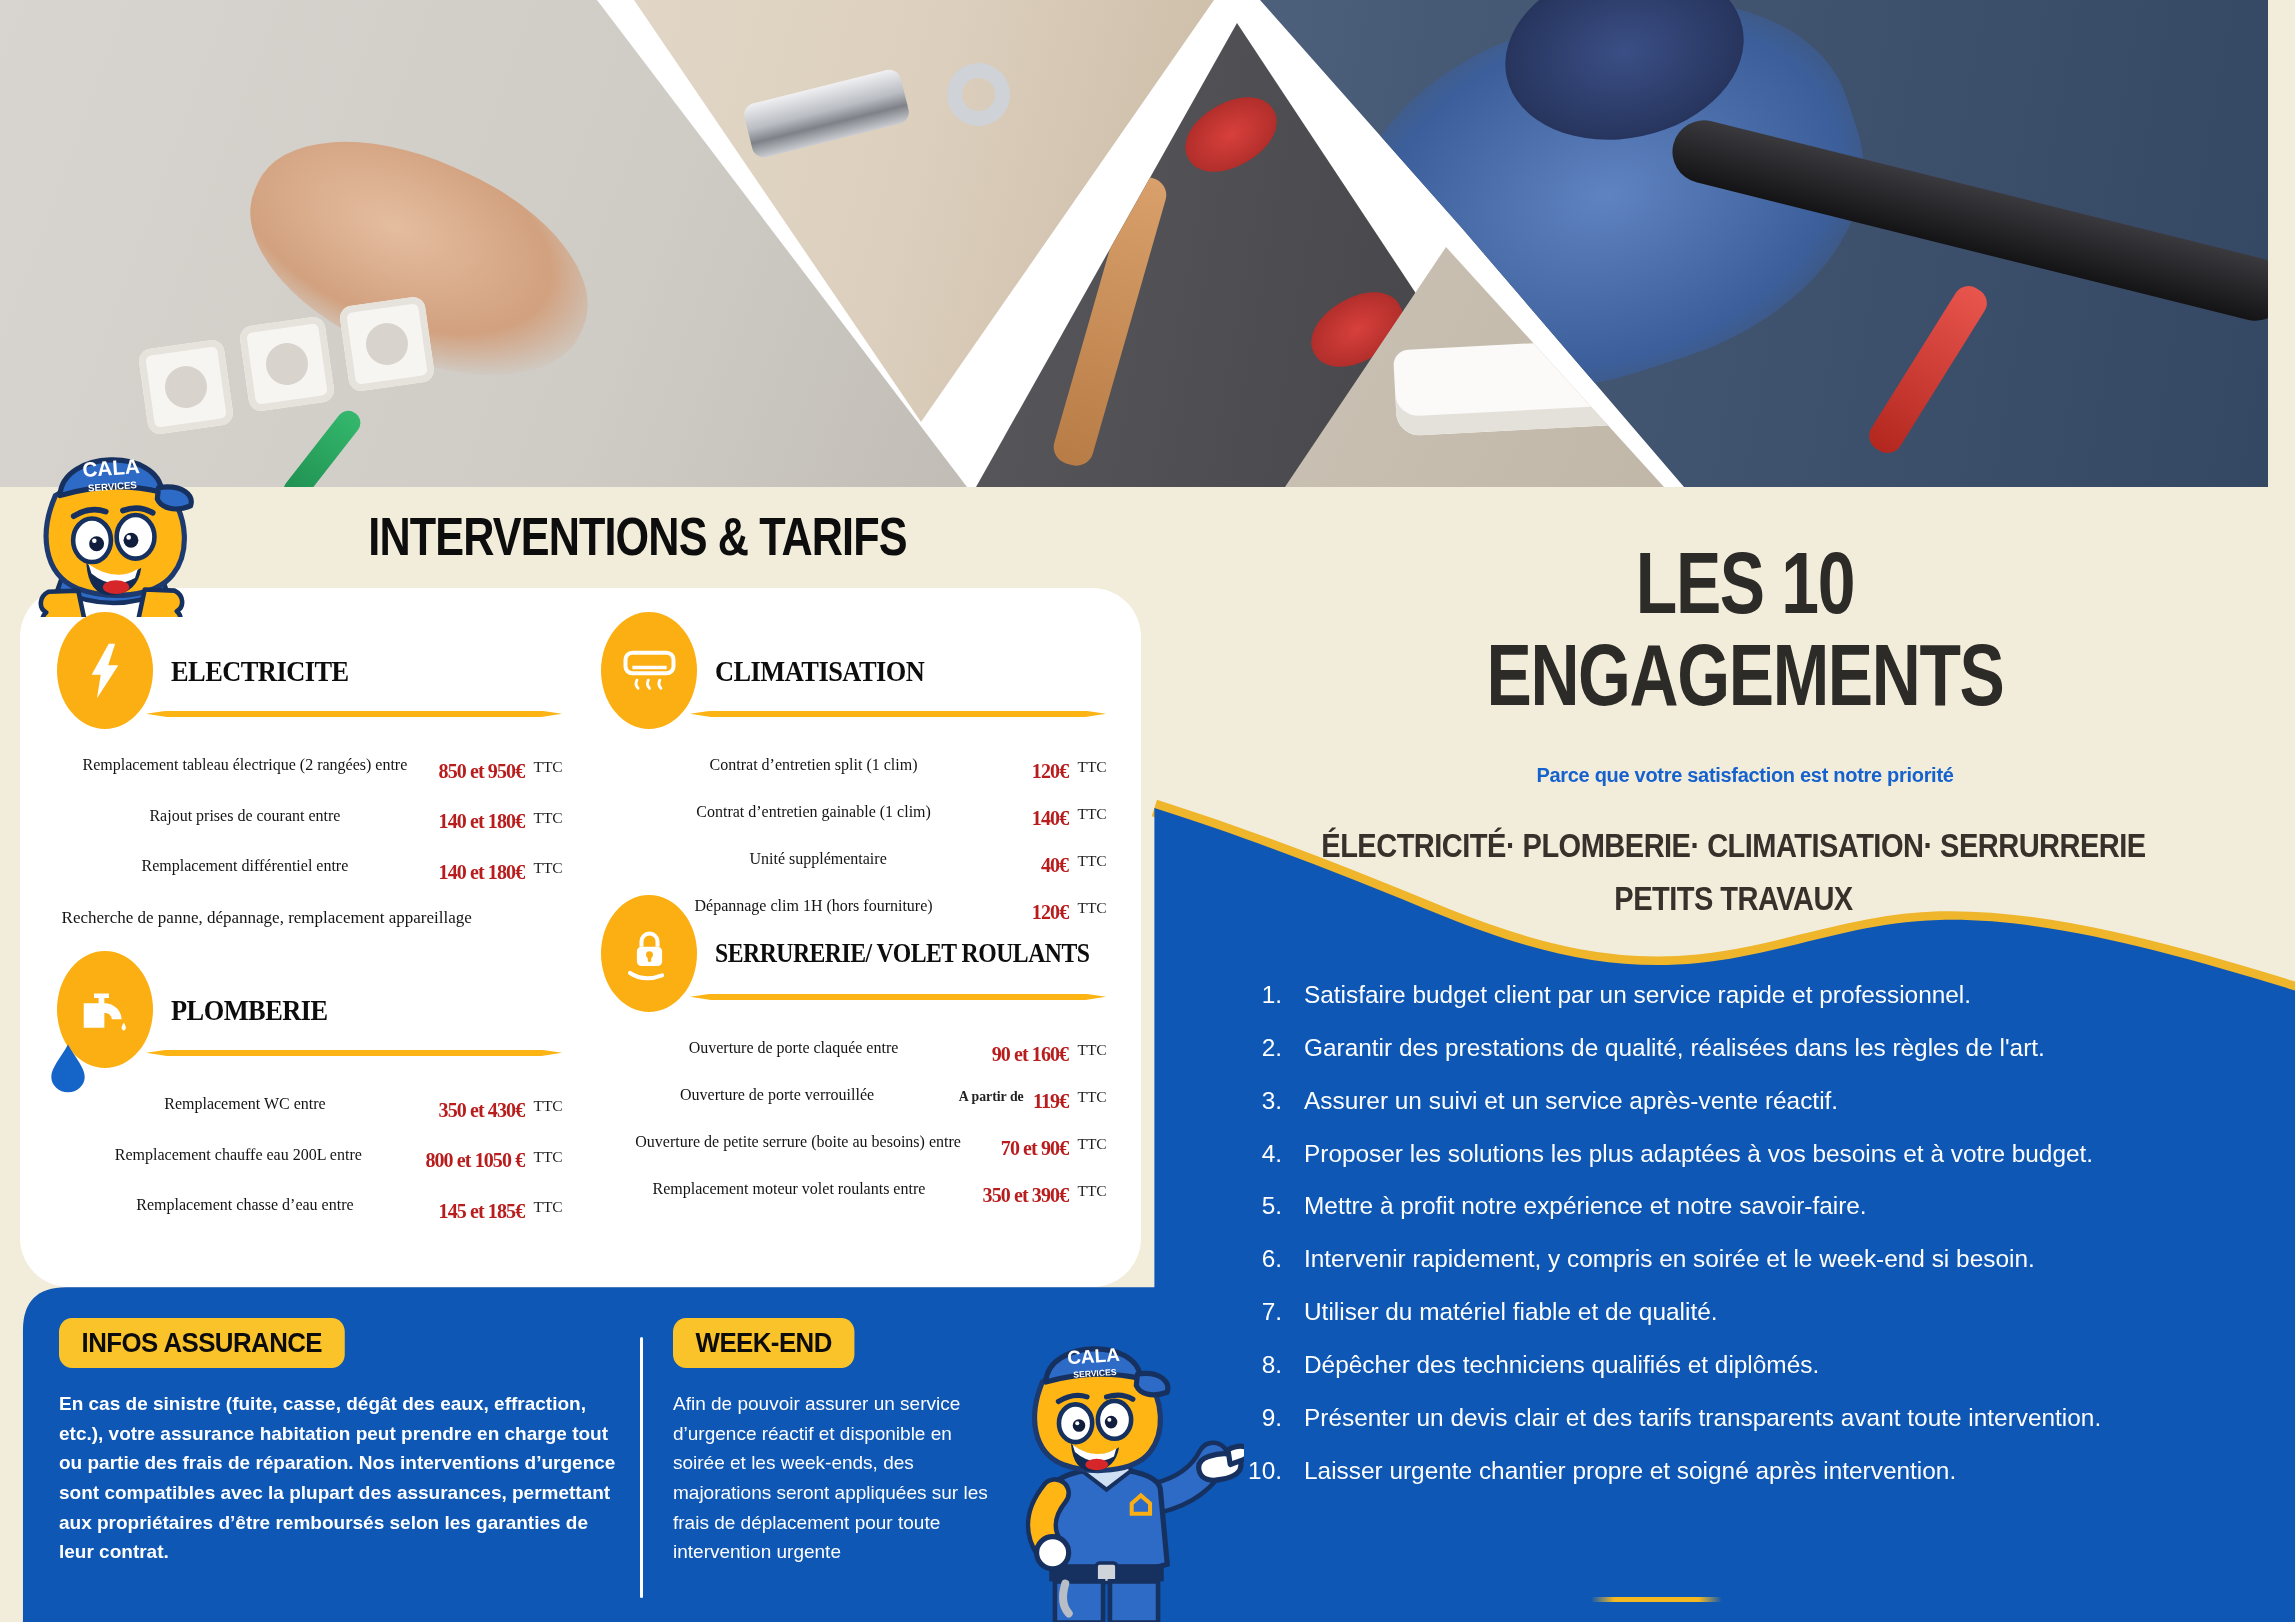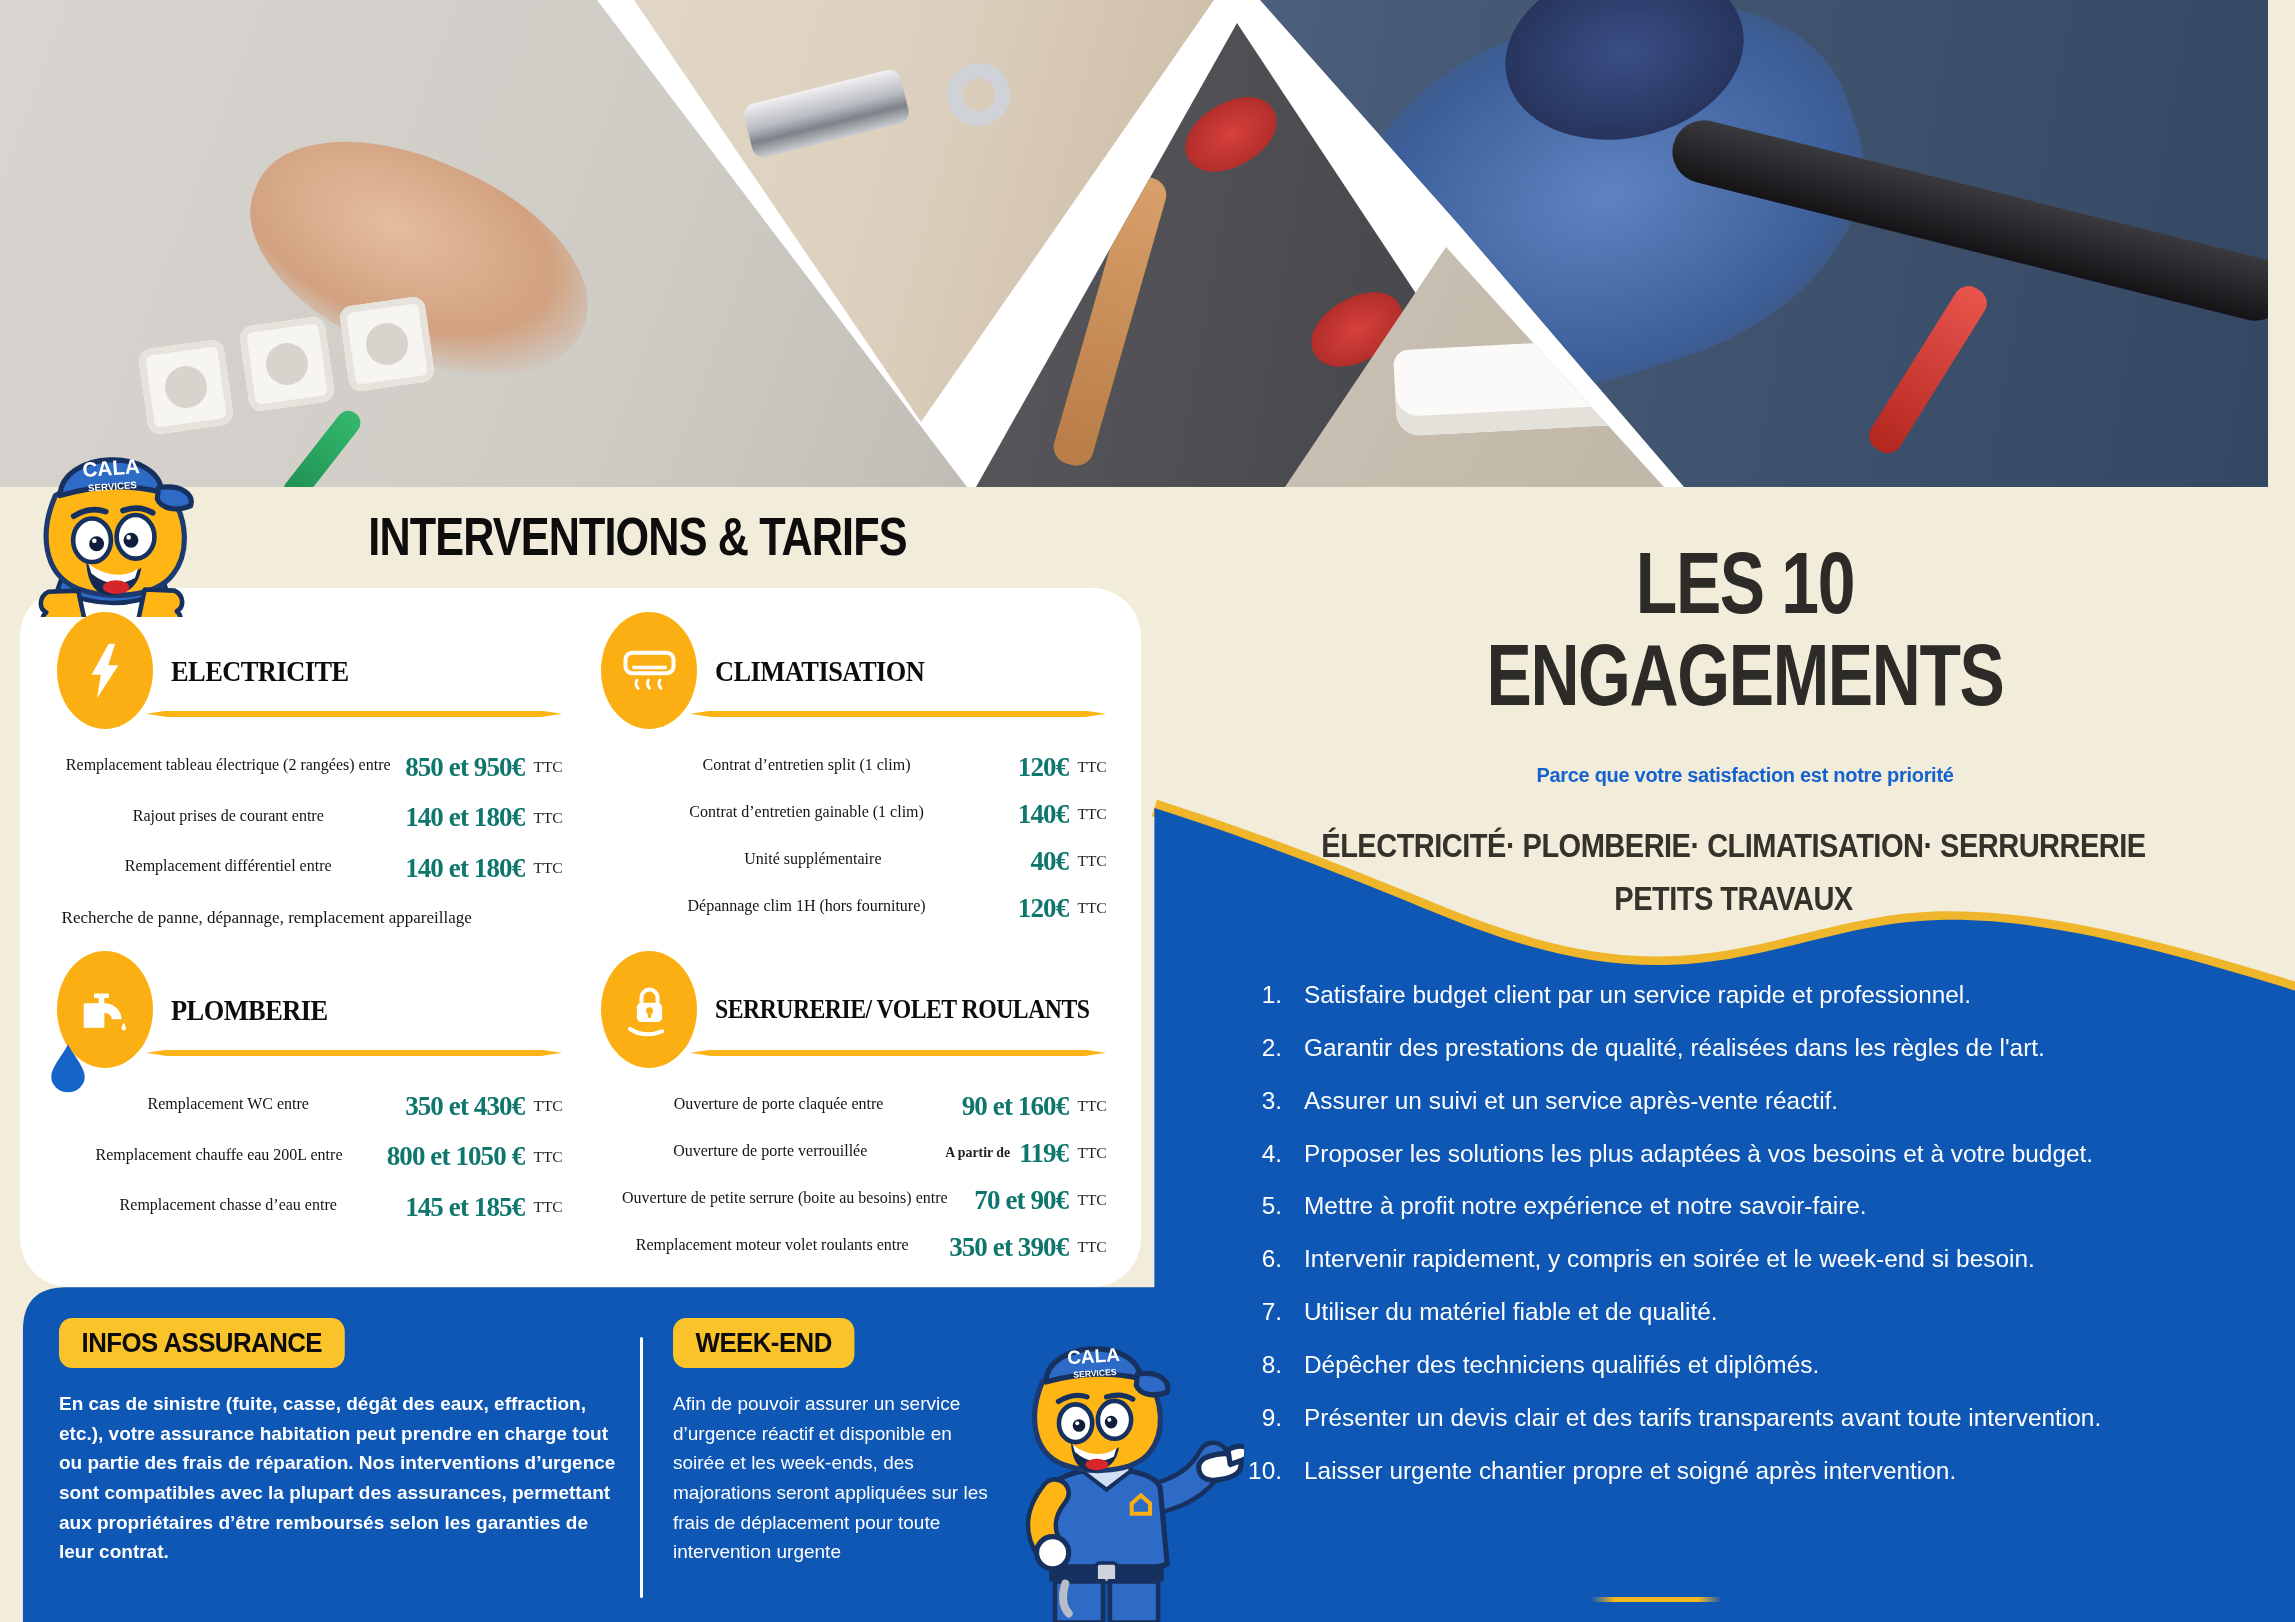--- a/index.html
+++ b/index.html
@@ -46,35 +46,35 @@
   
   .main-title { position:absolute; left:230px; top:505px; width:815px; text-align:center; z-index:3;
     font-size:54px; font-weight:800; letter-spacing:-1.1px; color:#0d0d0d;
     transform:scaleX(.8); transform-origin:center; white-space:nowrap; }
   .panel { position:absolute; left:20px; top:588px; width:1121px; height:699px;
     background:#ffffff; border-radius:49px; z-index:2; }
   .section { position:absolute; width:508px; z-index:3;font-family:Liberation Serif, serif; }
   .sec-elec   { left:57px;  top:609px; }
   .sec-clim   { left:601px; top:609px; }
   .sec-plomb  { left:57px;  top:948px; }
-  .sec-serr   { left:601px; top:948px; }
+  .sec-serr   { left:601px; top:892px; }
   .sec-head { position:relative; height:123px; display:flex; align-items:center; }
   .sec-icon { flex:0 0 auto; width:96px; height:117px; background:#FCAF13; border-radius:50%;
               display:flex; align-items:center; justify-content:center; position:relative; }
   .sec-title { margin-left:18.4px; font-size:30px; font-weight:800; letter-spacing:-0.6px; color:#0d0d0d;
                transform:scaleX(.88); transform-origin:left center; white-space:nowrap; }
   .sec-underline { position:absolute; left:89px; right:2.9px; bottom:15px; height:6.3px; background:#FCB415;
                clip-path:polygon(0 50%,5% 0,95% 0,100% 50%,95% 100%,5% 100%); }
   .drop { position:absolute; left:-8px; bottom:-25px; }
   .rows { margin-top:23px; }
   .row { display:flex; align-items:flex-start; margin:0 2.3px 23px 4.6px; }
   .row-label { flex:1; font-size:16px; line-height:1.28; color:#141414; padding-right:10.3px; font-weight:500;text-align:center; }
   .row-price { display:flex; justify-content:flex-end; align-items:center; gap:9.2px; white-space:nowrap; margin-top:-3.4px; }
   .prefix { font-size:13.8px; font-weight:600; color:#222; }
-  .price { font-size:27px; font-weight:800; letter-spacing:-0.9px; color:#0f766e; }
+  .price { font-size:20px; font-weight:800; letter-spacing:-0.9px; color:#b91c1c;margin-top:8px; }
   .ttc { font-size:15.5px; font-weight:500; color:#1d1d1d; }
   .note { font-size:17px; line-height:1.35; color:#141414; font-weight:500; margin:3.4px 2.3px 0 4.6px; }
   .tight .row { margin-bottom:19.5px; }
 
   
   .badge { position:absolute; z-index:3; background:#FBC32A; border-radius:13.8px; padding:9.2px 24px;
     font-size:27.5px; font-weight:800; color:#0c0c0c; letter-spacing:-0.6px; transform:scaleX(.94); transform-origin:left center; white-space:nowrap; }
   .badge-infos { left:59px; top:1318px; }
   .badge-we { left:673px; top:1318px; }
   .para { position:absolute; z-index:3; color:#ffffff; font-size:19px; line-height:1.56; font-weight:500; }

